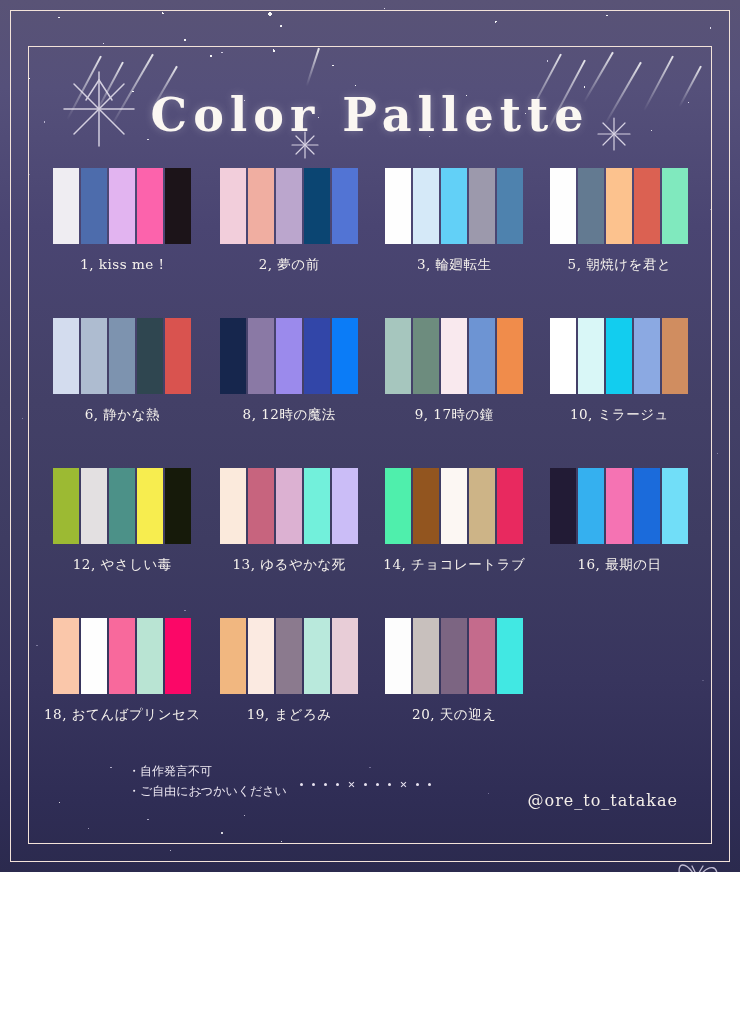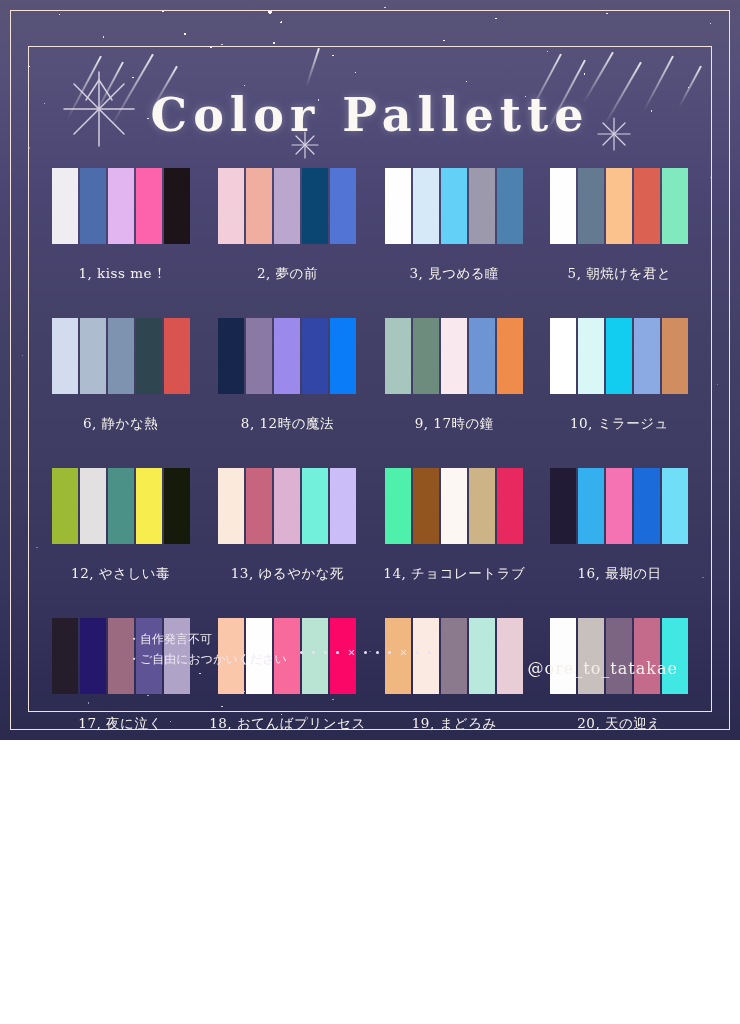--- a/index.html
+++ b/index.html
@@ -3,21 +3,21 @@
 <meta charset="utf-8">
 <style>
   * { box-sizing: border-box; margin: 0; padding: 0; }
   html, body {
     width: 740px; height: 1024px;
     overflow: hidden;
     font-family: "Liberation Serif", serif;
   }
   #poster {
     position: relative;
-    width: 740px; height: 740px;
+    width: 740px; height: 872px;
     background: linear-gradient(180deg,
         #595376 0%,
         #55507A 10%,
         #4A4572 26%,
         #434067 46%,
         #3E3C62 62%,
         #38355E 78%,
         #2F2D55 92%,
         #2B2A4E 100%);
     overflow: hidden;
@@ -135,21 +135,21 @@
   .palette { display: flex; flex-direction: column; align-items: center; }
   .swatches {
     display: flex;
     height: 76px;
     width: 140px;
     gap: 2px;
     justify-content: center;
   }
   .swatch { width: 26px; height: 76px; }
   .pname {
-    margin-top: 21px;
+    margin-top: 12px;
     color: #F7F3EE;
     font-family: "DejaVu Serif", serif;
     font-size: 13.5px;
     letter-spacing: .5px;
     white-space: nowrap;
     text-align: center;
   }
 
   
   .notes {
@@ -269,21 +269,21 @@
         <div class="pname">2, 夢の前</div>
       </div>
       <div class="palette">
         <div class="swatches">
           <div class="swatch" title="#FEFEFE" style="background: rgb(254, 254, 254);"></div>
           <div class="swatch" title="#D5E9F8" style="background: rgb(213, 233, 248);"></div>
           <div class="swatch" title="#62D0F7" style="background: rgb(98, 208, 247);"></div>
           <div class="swatch" title="#9C99AC" style="background: rgb(156, 153, 172);"></div>
           <div class="swatch" title="#4E82AE" style="background: rgb(78, 130, 174);"></div>
         </div>
-        <div class="pname">3, 見つめる瞳</div>
+        <div class="pname">3, 輪廻転生</div>
       </div>
       <div class="palette">
         <div class="swatches">
           <div class="swatch" title="#FEFEFE" style="background: rgb(254, 254, 254);"></div>
           <div class="swatch" title="#637A91" style="background: rgb(99, 122, 145);"></div>
           <div class="swatch" title="#FCC28E" style="background: rgb(252, 194, 142);"></div>
           <div class="swatch" title="#DB6152" style="background: rgb(219, 97, 82);"></div>
           <div class="swatch" title="#80E9BE" style="background: rgb(128, 233, 190);"></div>
         </div>
         <div class="pname">5, 朝焼けを君と</div>
@@ -360,30 +360,20 @@
       </div>
       <div class="palette">
         <div class="swatches">
           <div class="swatch" title="#221B35" style="background: rgb(34, 27, 53);"></div>
           <div class="swatch" title="#35B0EF" style="background: rgb(53, 176, 239);"></div>
           <div class="swatch" title="#F573B3" style="background: rgb(245, 115, 179);"></div>
           <div class="swatch" title="#1B6BDB" style="background: rgb(27, 107, 219);"></div>
           <div class="swatch" title="#71DEF8" style="background: rgb(113, 222, 248);"></div>
         </div>
         <div class="pname">16, 最期の日</div>
-      </div>
-      <div class="palette">
-        <div class="swatches">
-          <div class="swatch" title="#251C2C" style="background: rgb(37, 28, 44);"></div>
-          <div class="swatch" title="#25176C" style="background: rgb(37, 23, 108);"></div>
-          <div class="swatch" title="#9B6A80" style="background: rgb(155, 106, 128);"></div>
-          <div class="swatch" title="#5E5395" style="background: rgb(94, 83, 149);"></div>
-          <div class="swatch" title="#AFA4C8" style="background: rgb(175, 164, 200);"></div>
-        </div>
-        <div class="pname">17, 夜に泣く</div>
       </div>
       <div class="palette">
         <div class="swatches">
           <div class="swatch" title="#FAC7AA" style="background: rgb(250, 199, 170);"></div>
           <div class="swatch" title="#FEFEFE" style="background: rgb(254, 254, 254);"></div>
           <div class="swatch" title="#F8699C" style="background: rgb(248, 105, 156);"></div>
           <div class="swatch" title="#B9E4D3" style="background: rgb(185, 228, 211);"></div>
           <div class="swatch" title="#FB0767" style="background: rgb(251, 7, 103);"></div>
         </div>
         <div class="pname">18, おてんばプリンセス</div>

